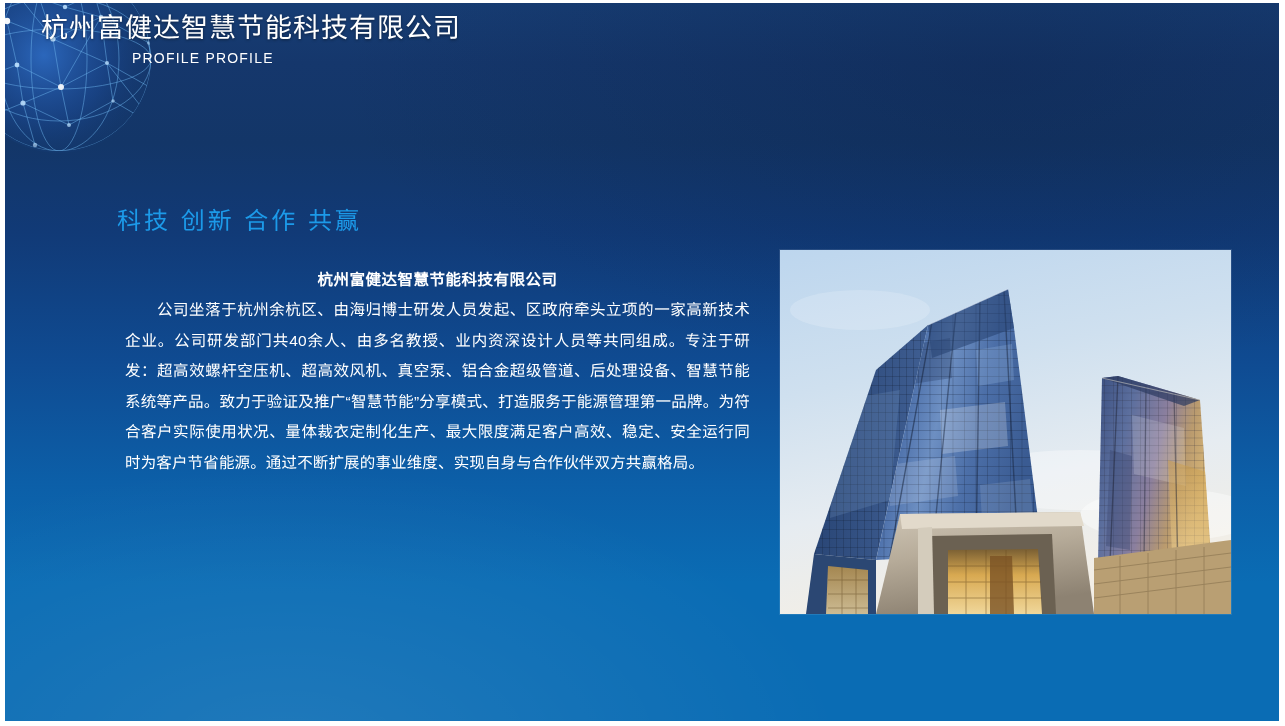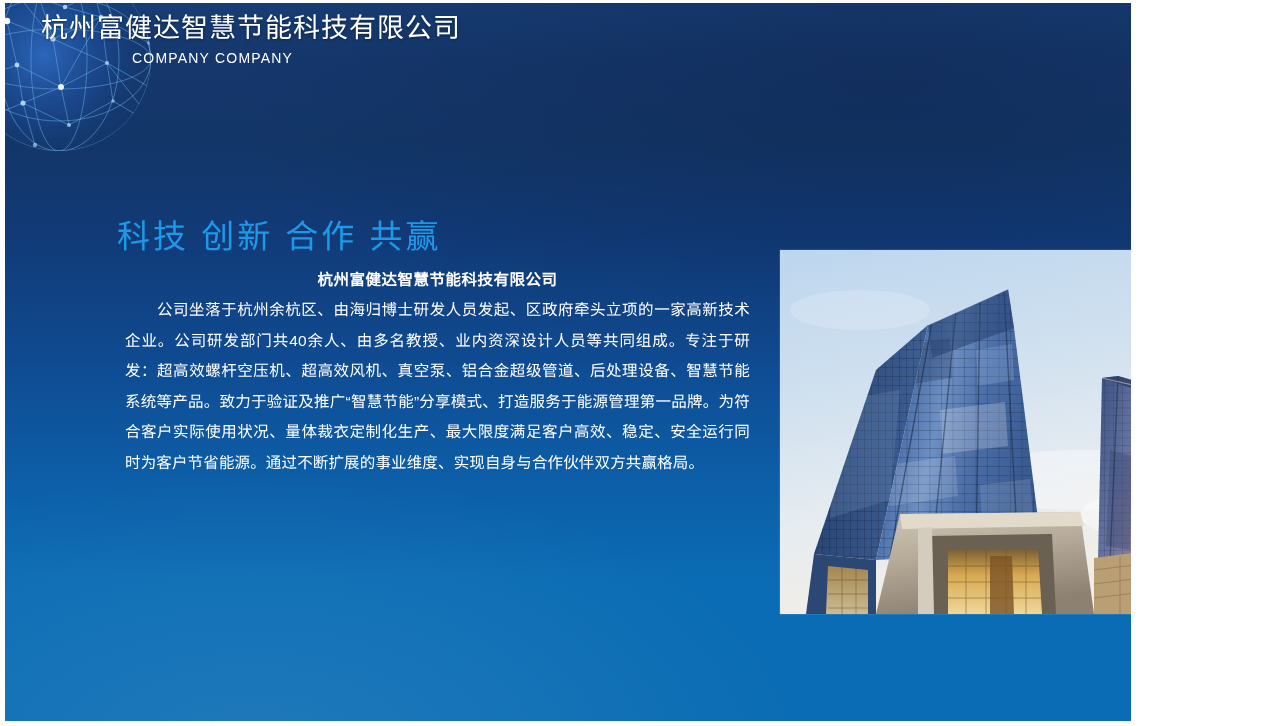--- a/index.html
+++ b/index.html
@@ -13,21 +13,21 @@
     height: 726px;
     overflow: hidden;
     font-family: "Liberation Sans", "DejaVu Sans", sans-serif;
   }
 
   
   .slide {
     position: absolute;
     left: 5px;
     top: 3px;
-    width: 1126px;
+    width: 1274px;
     height: 718px;
     overflow: hidden;
     background:
       linear-gradient(to bottom,
         #173d74 0px,
         #15376c 60px,
         #133668 140px,
         #113a77 230px,
         #0f4b92 360px,
         #0c5fa8 480px,
@@ -105,27 +105,26 @@
     white-space: nowrap;
     text-shadow: 0 2px 5px rgba(0,0,0,0.40);
   }
 
   
   .tagline {
     position: absolute;
     left: 112px;
     top: 196px;
     z-index: 5;
-    font-size: 33px;
+    font-size: 24px;
     font-weight: 400;
     color: #1c9ae9;
     letter-spacing: 3px;
     line-height: 44px;
     white-space: nowrap;
-    margin-top: 16px;
   }
 
   
   .body-block {
     position: absolute;
     left: 120px;
     top: 262px;
     width: 625px;
     z-index: 5;
   }
@@ -220,21 +219,21 @@
           <circle cx="62" cy="168" r="2.2" fill-opacity="0.6"></circle>
           <circle cx="184" cy="150" r="1.6" fill-opacity="0.5"></circle>
           <circle cx="166" cy="16" r="1.6" fill-opacity="0.55"></circle>
           <circle cx="118" cy="6" r="1.8" fill-opacity="0.6"></circle>
         </g>
       </svg>
     </div>
 
     <div class="header-text">
       <div class="company-name-header">杭州富健达智慧节能科技有限公司</div>
-      <div class="company-profile-en">COMPANY COMPANY</div>
+      <div class="company-profile-en">PROFILE PROFILE</div>
     </div>
   </div>
 
   <div class="tagline">科技 创新  合作 共赢</div>
 
   <div class="body-block">
     <div class="body-company-name">杭州富健达智慧节能科技有限公司</div>
     <p class="body-paragraph">公司坐落于杭州余杭区、由海归博士研发人员发起、区政府牵头立项的一家高新技术企业。公司研发部门共40余人、由多名教授、业内资深设计人员等共同组成。专注于研发：超高效螺杆空压机、超高效风机、真空泵、铝合金超级管道、后处理设备、智慧节能系统等产品。致力于验证及推广“智慧节能”分享模式、打造服务于能源管理第一品牌。为符合客户实际使用状况、量体裁衣定制化生产、最大限度满足客户高效、稳定、安全运行同时为客户节省能源。通过不断扩展的事业维度、实现自身与合作伙伴双方共赢格局。</p>
   </div>
 

